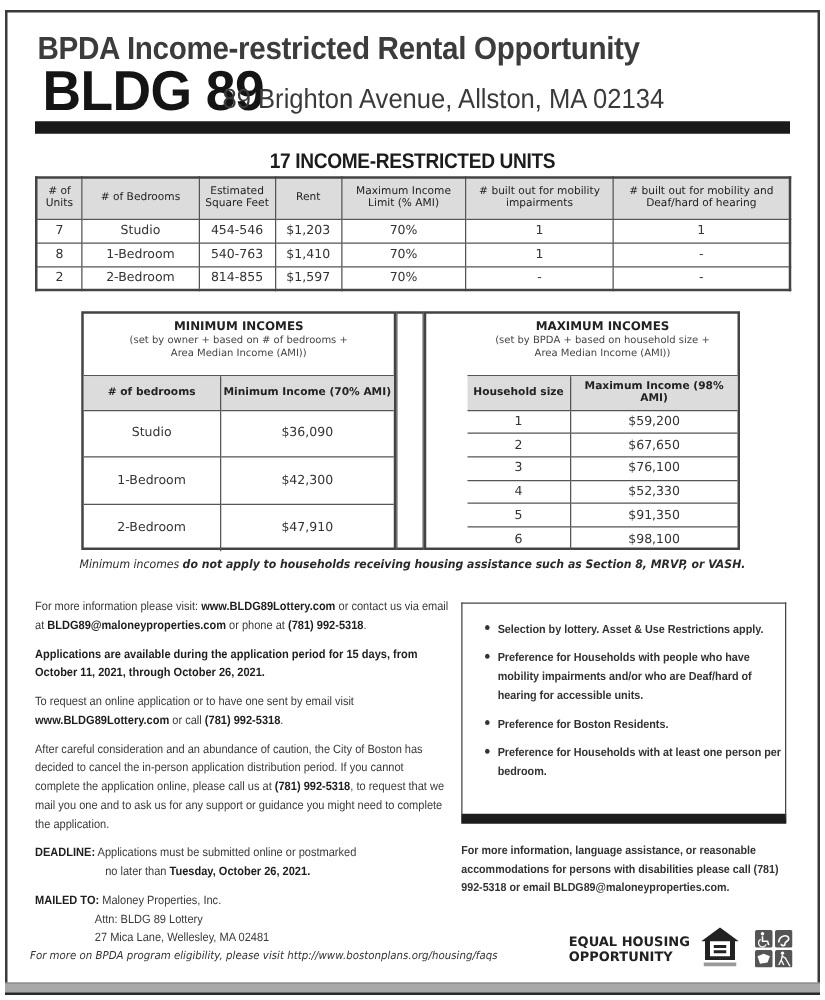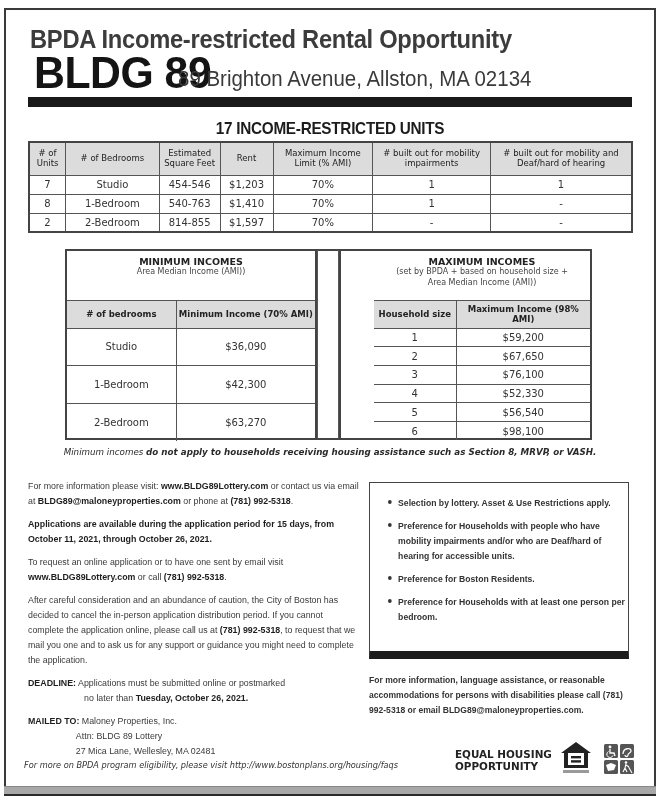--- a/index.html
+++ b/index.html
@@ -178,20 +178,21 @@
       <td>70%</td>
       <td>-</td>
       <td>-</td>
     </tr>
   </tbody>
 </table>
 
 <div class="inc-wrap inc-box min-box">
   <div class="inc-caption">
     <div class="cap-title">MINIMUM INCOMES</div>
+    <div class="cap-sub">(set by owner + based on # of bedrooms +</div>
     <div class="cap-sub">Area Median Income (AMI))</div>
   </div>
   <table class="inc-table min-table">
     <colgroup>
         <col style="width:44%">
         <col style="width:56%">
       </colgroup>
     <tbody>
         <tr>
       <th># of bedrooms</th>
@@ -200,21 +201,21 @@
     <tr>
       <td>Studio</td>
       <td>$36,090</td>
     </tr>
     <tr>
       <td>1-Bedroom</td>
       <td>$42,300</td>
     </tr>
     <tr>
       <td>2-Bedroom</td>
-      <td>$63,270</td>
+      <td>$47,910</td>
     </tr>
   </tbody>
     </table>
 </div>
 
 <div class="inc-wrap gutter"></div>
 
 <div class="inc-wrap inc-box max-box">
   <div class="inc-caption">
     <div class="cap-title">MAXIMUM INCOMES</div>
@@ -242,21 +243,21 @@
     <tr>
           <td>3</td>
           <td>$76,100</td>
         </tr>
     <tr>
           <td>4</td>
           <td>$52,330</td>
         </tr>
     <tr>
           <td>5</td>
-          <td>$56,540</td>
+          <td>$91,350</td>
         </tr>
     <tr>
           <td>6</td>
           <td>$98,100</td>
         </tr>
   </tbody>
     </table>
 </div>
 
 <div class="note">

